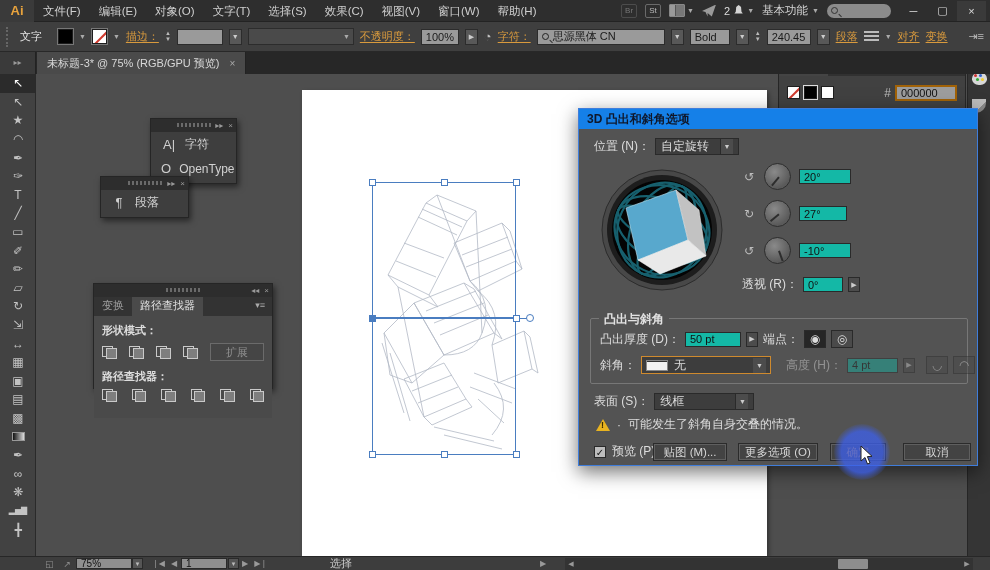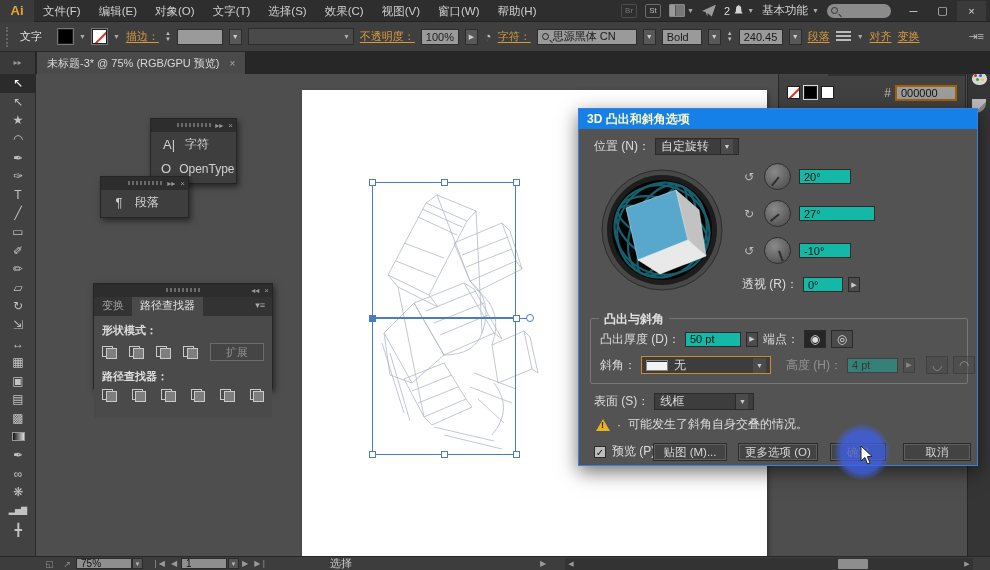--- a/index.html
+++ b/index.html
@@ -119,21 +119,21 @@
   .navbtn{color:#9a9a9a;font-size:8px;padding:0 3px}
   .abox{width:46px;height:11px;background:#8f8f8f;color:#111;font-size:10px;display:flex;align-items:center;padding:0 4px;border:1px solid #2a2a2a;margin:0 1px}
   .sb-status{color:#cfcfcf;margin-left:60px;font-size:11px}
   .hscroll{position:absolute;left:565px;top:1px;width:408px;height:12px;background:#333;display:flex;align-items:center}
   .hs-arr{width:12px;color:#999;font-size:7px;text-align:center}
   .hs-track{flex:1;height:12px;position:relative;background:#333}
   .hs-thumb{position:absolute;left:68%;top:1px;width:30px;height:10px;background:#8e8e8e;border-radius:1px}
 
   
   .dialog{position:absolute;left:578px;top:108px;width:400px;height:358px;background:#535353;border:1px solid #3f7ddb;box-shadow:0 6px 18px rgba(0,0,0,.55);z-index:10;font-size:11.5px}
-  .dlg-title{height:20px;background:#1580e8;color:#fef9c3;font-weight:bold;display:flex;align-items:center;padding:6px 8px;font-size:12px}
+  .dlg-title{height:20px;background:#1580e8;color:#0f172a;font-weight:bold;display:flex;align-items:center;padding:6px 8px;font-size:12px}
   .dlg-row{position:absolute;display:flex;align-items:center;gap:5px}
   .dlg-label{color:#ddd}
   .dlg-select{background:#3d3d3d;border:1px solid #2a2a2a;height:17px;display:flex;align-items:center;color:#ddd;padding:0 5px;gap:6px}
   .dlg-select .dd{margin-left:auto;width:13px;height:15px;background:#4c4c4c;border-left:1px solid #2a2a2a;color:#ccc;font-size:7px;display:flex;align-items:center;justify-content:center}
   .valbox{height:15px;background:#14b8a6;border:1px solid #2a2a2a;color:#111;display:flex;align-items:center;padding:0 4px;font-size:11px}
   .spinbtn{width:12px;height:15px;background:#4c4c4c;border:1px solid #2a2a2a;color:#ccc;font-size:7px;display:flex;align-items:center;justify-content:center}
   .trackball{position:absolute;left:600px;top:168px;width:124px;height:124px}
   .dial{width:27px;height:27px;border-radius:50%;background:radial-gradient(circle at 38% 32%,#8a8a8a,#5a5a5a 70%);border:1px solid #2e2e2e;position:relative}
   .dial .needle{position:absolute;left:50%;top:50%;width:1.6px;height:11px;background:#2d2d2d;transform-origin:top center}
   .axis-ic{color:#bdbdbd;font-size:12px;width:14px;text-align:center}
@@ -250,21 +250,21 @@
     <span class="inputbox" style="width:46px"></span>
     <span class="ddbtn">▼</span>
     <span class="dd-dark" style="width:106px">
         <span class="caret" style="margin-left:auto">▼</span>
       </span>
     <span class="link">不透明度：</span>
     <span class="inputbox" style="width:38px">100%</span>
     <span class="ddbtn">▶</span>
     <span class="circ-ic">◔</span>
     <span class="link">字符：</span>
-    <span class="inputbox" style="width:100px;gap:4px">
+    <span class="inputbox" style="width:128px;gap:4px">
         <span class="mag" style="border-color:#222"></span>
         <span>思源黑体 CN</span>
       </span>
     <span class="ddbtn">▼</span>
     <span class="inputbox" style="width:40px">Bold</span>
     <span class="ddbtn">▼</span>
     <span class="stepper">
         <span>▲</span>
         <span>▼</span>
       </span>
@@ -519,21 +519,21 @@
     <span class="dial">
         <span class="needle" style="transform:rotate(40deg)"></span>
       </span>
     <span class="valbox" style="width:52px">20°</span>
   </div>
   <div class="dlg-row" style="left:742px;top:200px;z-index:10;gap:8px">
     <span class="axis-ic">↻</span>
     <span class="dial">
         <span class="needle" style="transform:rotate(50deg)"></span>
       </span>
-    <span class="valbox" style="width:76px">27°</span>
+    <span class="valbox" style="width:48px">27°</span>
   </div>
   <div class="dlg-row" style="left:742px;top:237px;z-index:10;gap:8px">
     <span class="axis-ic">↺</span>
     <span class="dial">
         <span class="needle" style="transform:rotate(-20deg)"></span>
       </span>
     <span class="valbox" style="width:52px">-10°</span>
   </div>
   <div class="dlg-row" style="left:742px;top:276px;z-index:10">
     <span class="dlg-label">透视 (R)：</span>

